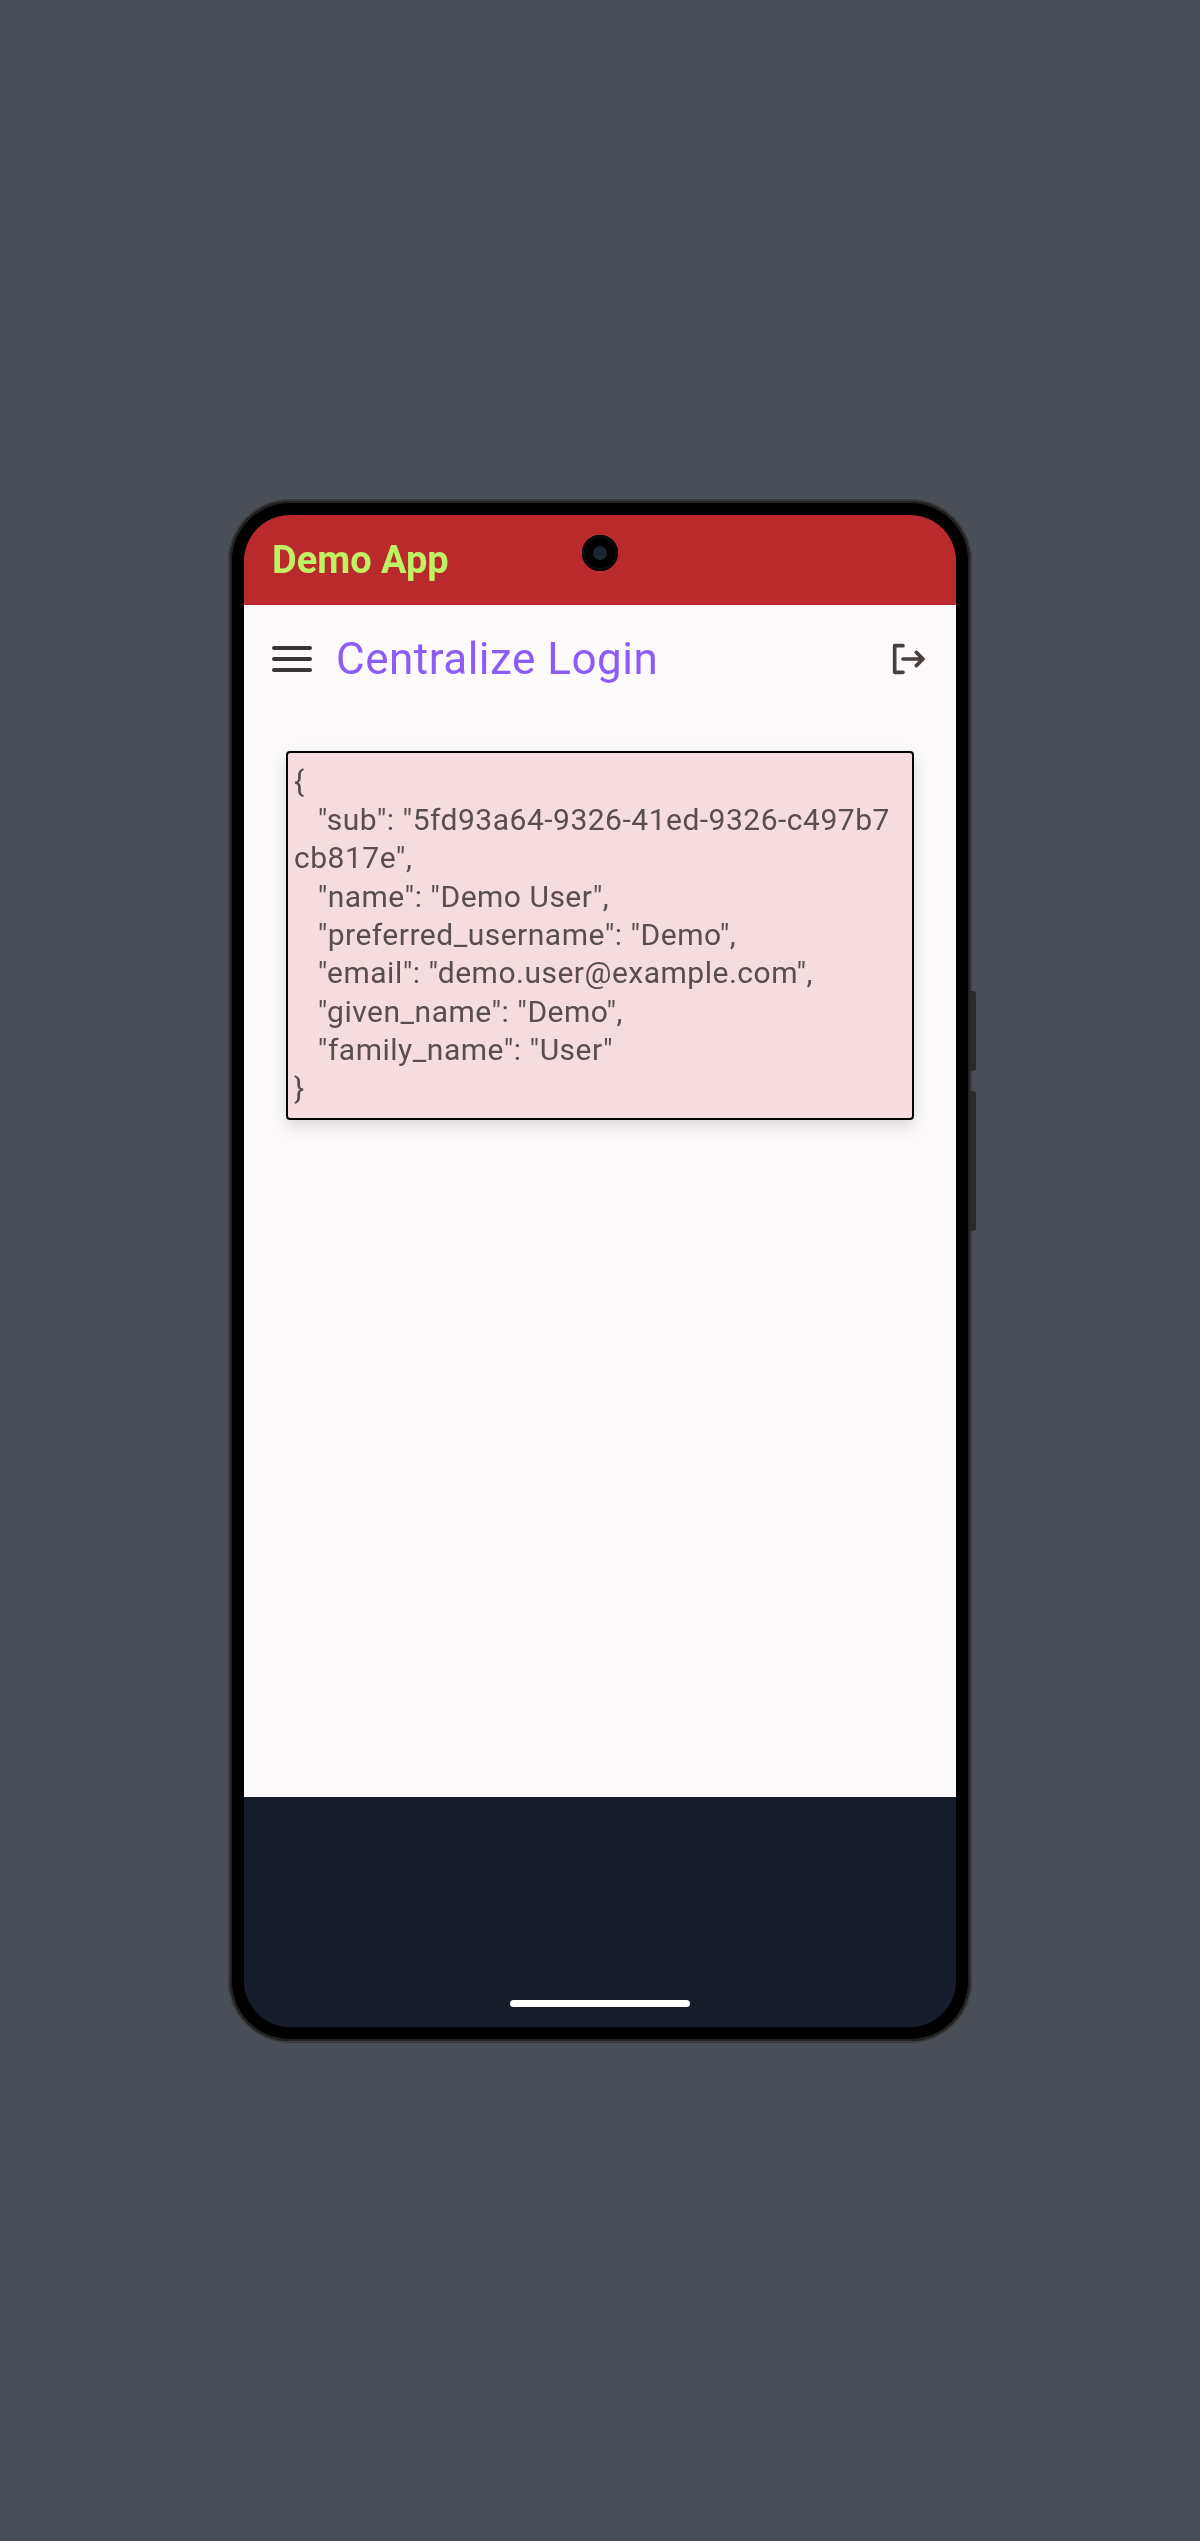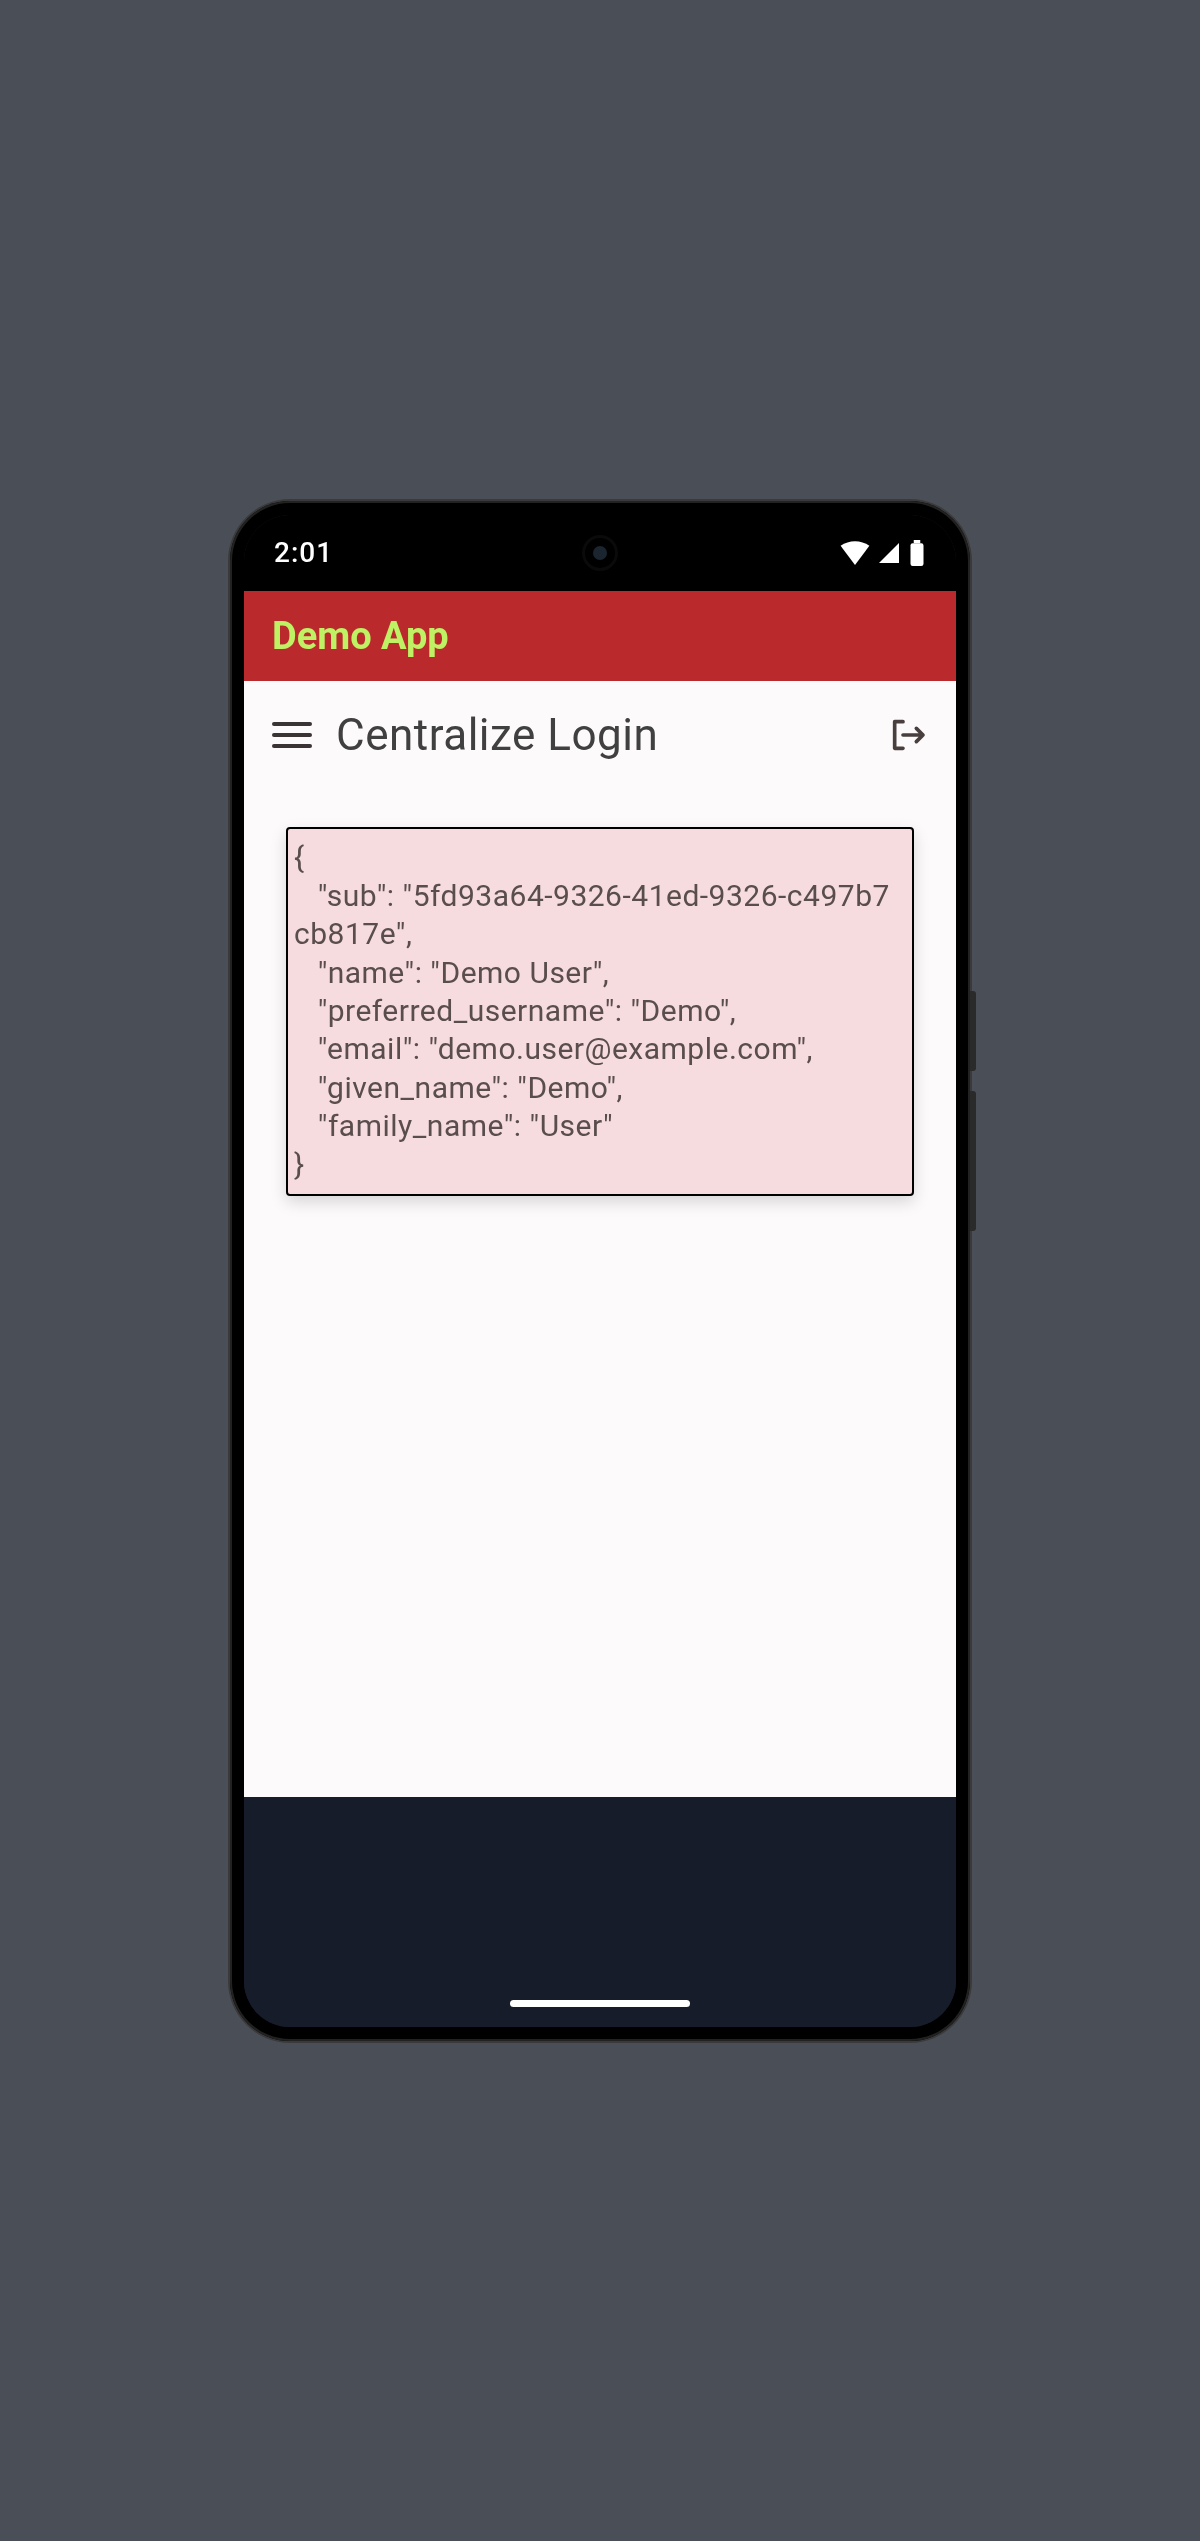--- a/index.html
+++ b/index.html
@@ -107,21 +107,21 @@
       gap: 7px;
       cursor: pointer;
     }
     .menu-icon span {
       height: 4px;
       background: #3a3434;
       border-radius: 2px;
     }
     .page-title {
       font-size: 44px;
-      color: #404040;
+      color: #8b5cf6;
       letter-spacing: 0.5px;
       flex: 1;
       font-weight: 400;
     }
     .logout-icon {
       width: 40px; height: 40px;
       cursor: pointer;
       color: #4a3f3f;
     }
     .card {
@@ -173,35 +173,20 @@
   </style>
 </head>
 <body>
 
 <div class="phone-frame">
   <div class="phone-side-button b1"></div>
   <div class="phone-side-button b2"></div>
   <div class="phone-screen">
     <div class="camera-notch"></div>
 
-    <div class="status-bar">
-      <div class="status-left">2:01</div>
-      <div class="status-right">
-        <svg width="30" height="24" viewBox="0 0 24 20">
-            <path fill="#fff" d="M12 20 L24 4 C17 -1 7 -1 0 4 Z"></path>
-          </svg>
-        <svg width="26" height="24" viewBox="0 0 24 24">
-            <path fill="#fff" d="M2 22 L22 22 L22 2 Z"></path>
-          </svg>
-        <svg width="18" height="26" viewBox="0 0 14 24">
-            <rect x="4" y="0" width="6" height="3" fill="#fff"></rect>
-            <rect x="1" y="3" width="12" height="21" rx="2" fill="#fff"></rect>
-          </svg>
-      </div>
-    </div>
 
     <div class="app-bar">
       <div class="app-bar-title">Demo App</div>
     </div>
 
     <div class="content-area">
       <div class="page-header">
         <div class="menu-icon">
           <span></span>
             <span></span>

